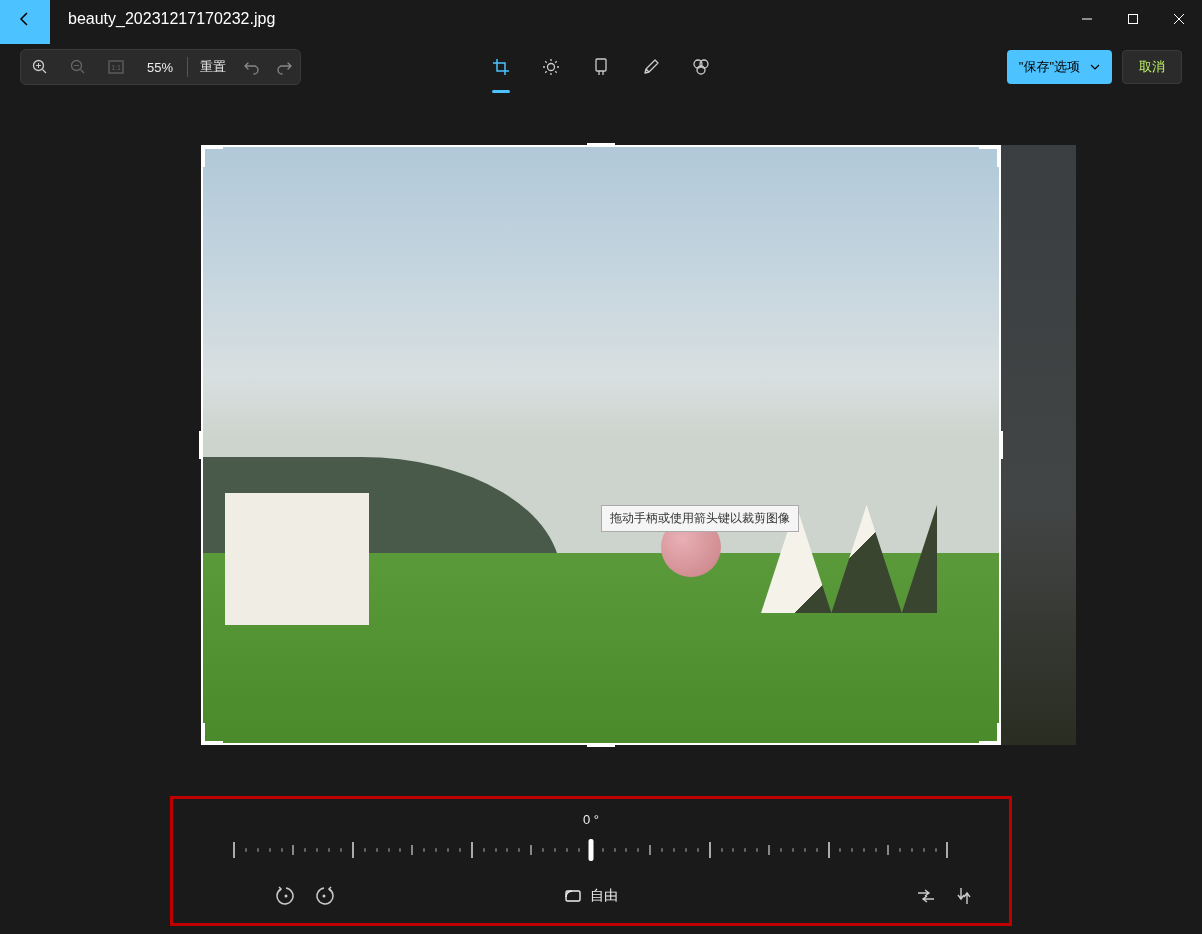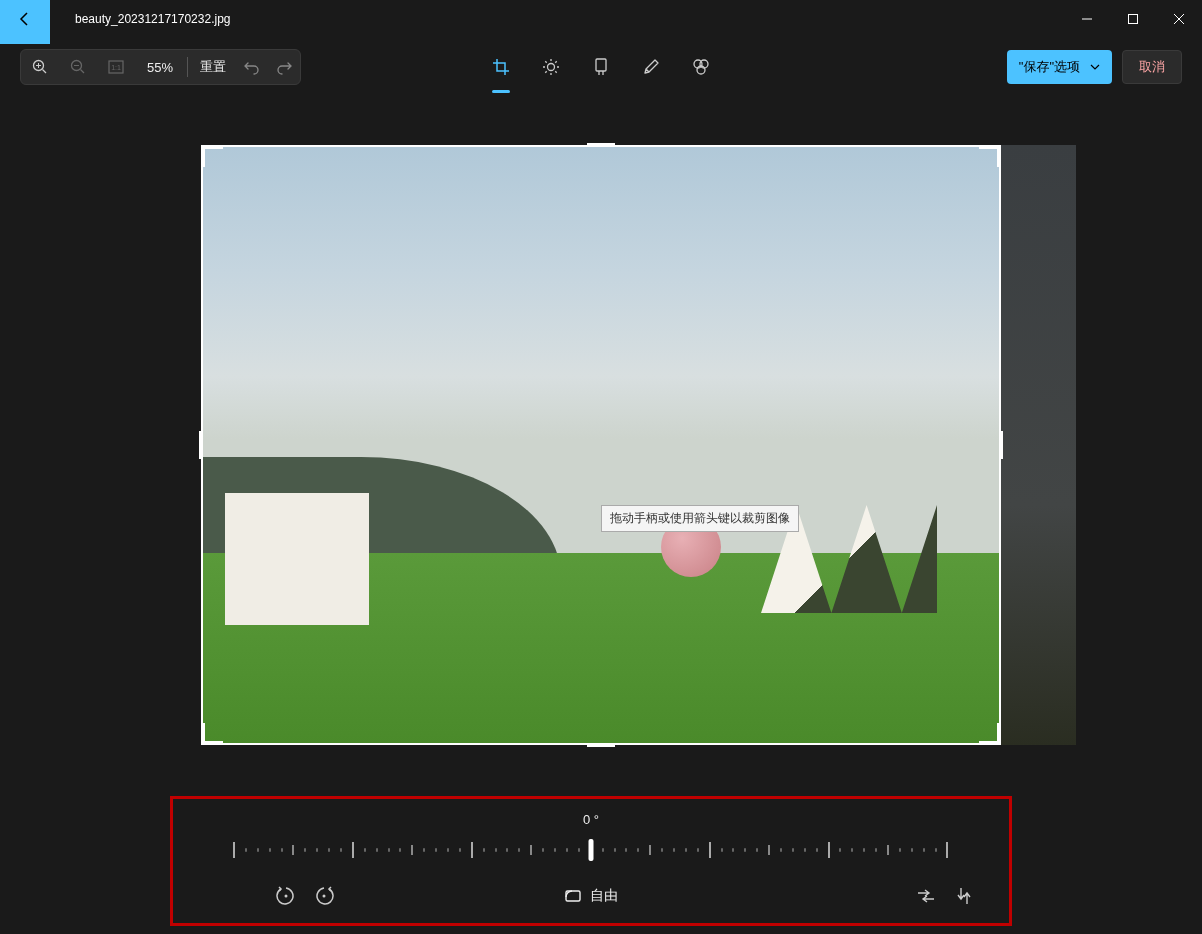--- a/index.html
+++ b/index.html
@@ -22,22 +22,22 @@
       width: 50px;
       height: 50px;
       background: #4cc2ff;
       display: flex;
       align-items: center;
       justify-content: center;
       cursor: pointer;
     }
     .back-btn svg { width: 16px; height: 16px; }
     .title-text {
-      margin-left: 25px;
-      font-size: 12px;
+      margin-left: 18px;
+      font-size: 16px;
       color: #fff;
     }
     .window-controls {
       margin-left: auto;
       display: flex;
       height: 38px;
     }
     .win-ctrl {
       width: 46px;
       height: 38px;
@@ -148,21 +148,21 @@
       height: 34px;
       font-size: 13px;
       cursor: pointer;
       display: flex;
       align-items: center;
       gap: 10px;
     }
     .save-btn svg { width: 10px; height: 10px; }
     .cancel-btn {
       background: #2b2b2b;
-      color: #fca5a5;
+      color: #bef264;
       border: 1px solid #3a3a3a;
       border-radius: 4px;
       padding: 0 16px;
       height: 34px;
       font-size: 13px;
       cursor: pointer;
     }
     
     .canvas-area {
       position: absolute;

